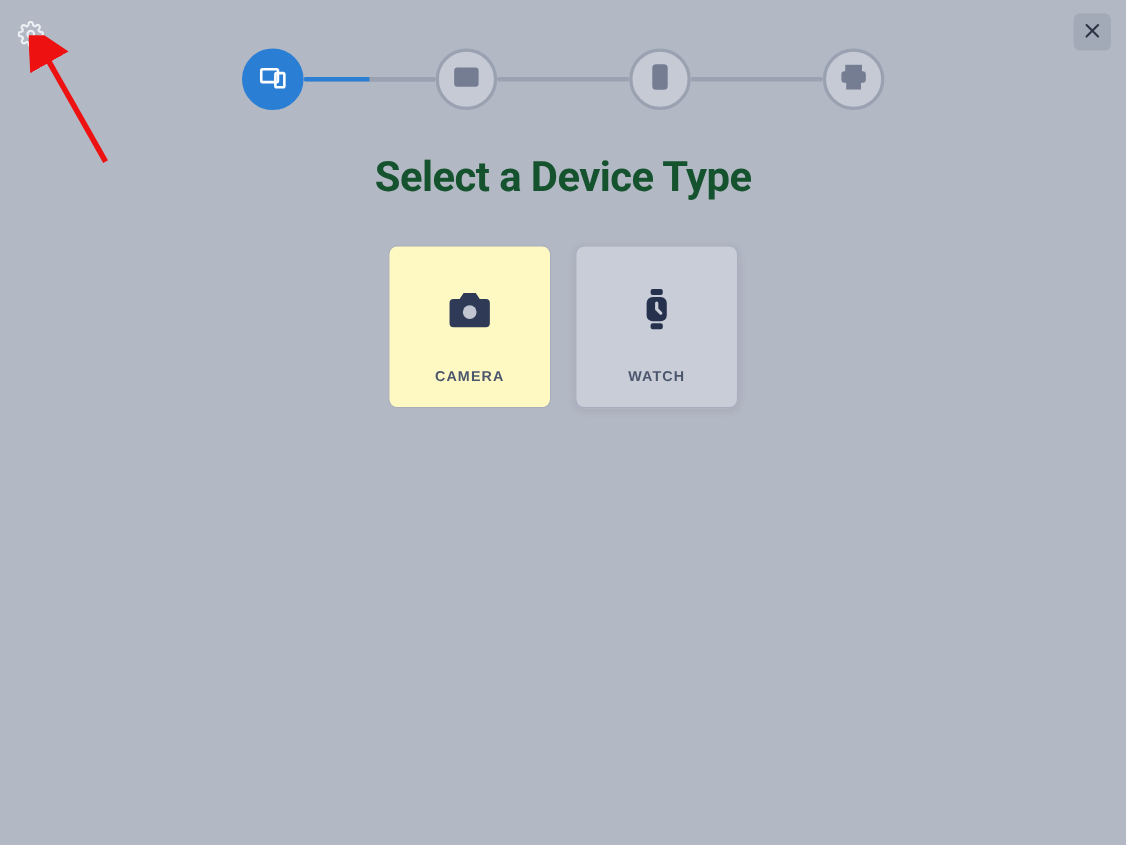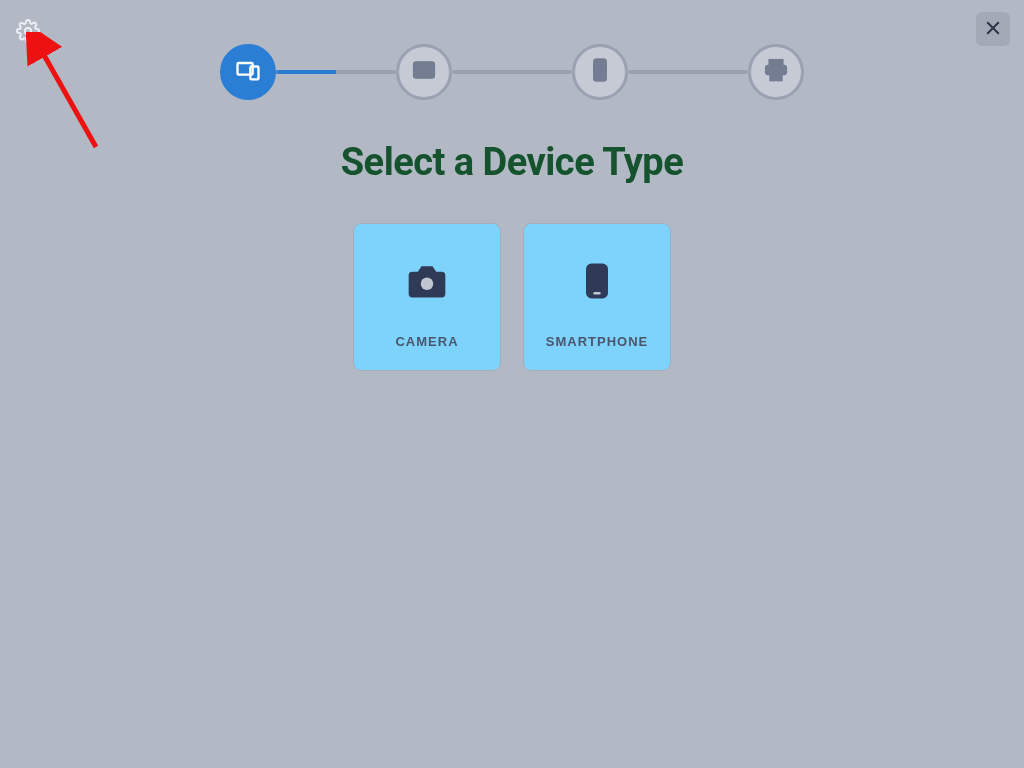--- a/index.html
+++ b/index.html
@@ -120,21 +120,21 @@
       top: 223px;
       left: 0;
       right: 0;
       display: flex;
       justify-content: center;
       gap: 22px;
     }
     .device-card {
       width: 148px;
       height: 148px;
-      background: #7dd3fc;
+      background: #fef9c3;
       border: 1px solid #a7adbc;
       border-radius: 8px;
       display: flex;
       flex-direction: column;
       align-items: center;
       justify-content: center;
       gap: 28px;
       cursor: pointer;
       padding-top: 14px;
     }
@@ -230,30 +230,32 @@
   <button class="device-card">
     <span class="device-icon">
       <svg viewBox="0 0 24 24">
           <path d="M4 7h3l2-3h6l2 3h3a2 2 0 0 1 2 2v10a2 2 0 0 1-2 2H4a2 2 0 0 1-2-2V9a2 2 0 0 1 2-2z"></path>
           <circle cx="12" cy="13.5" r="3.4" fill="#c1c6d1"></circle>
         </svg>
     </span>
     <span class="device-label">CAMERA</span>
   </button>
 
-
-  <button class="device-card">
+  <button class="device-card hover">
     <span class="device-icon">
       <svg viewBox="0 0 24 24">
-          <rect x="6" y="2.5" width="12" height="19" rx="3"></rect>
-          <rect x="10" y="18" width="4" height="1.4" rx="0.7" fill="#c1c6d1"></rect>
+          <rect x="7" y="6" width="10" height="12" rx="3"></rect>
+          <rect x="9" y="2" width="6" height="3" rx="1"></rect>
+          <rect x="9" y="19" width="6" height="3" rx="1"></rect>
+          <path d="M12 9v3l2 2" stroke="#c8cdd8" stroke-width="1.6" fill="none" stroke-linecap="round"></path>
         </svg>
     </span>
-    <span class="device-label">SMARTPHONE</span>
+    <span class="device-label">WATCH</span>
   </button>
+
 </div>
 
 <div class="annotation-arrow">
   <svg width="100" height="130" viewBox="0 0 100 130">
     <defs>
       <marker id="arrowhead" markerWidth="8" markerHeight="8" refX="2" refY="4" orient="auto">
         <polygon points="0 0, 8 4, 0 8" fill="#e11"></polygon>
       </marker>
     </defs>
     <line x1="70" y1="115" x2="14" y2="16" stroke="#e11" stroke-width="5" marker-end="url(#arrowhead)"></line>

